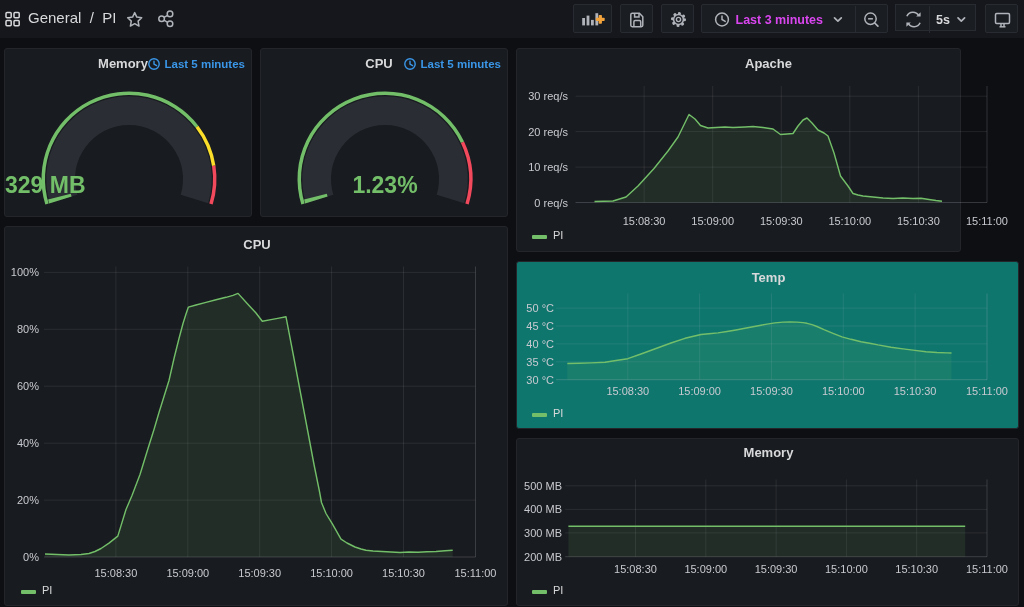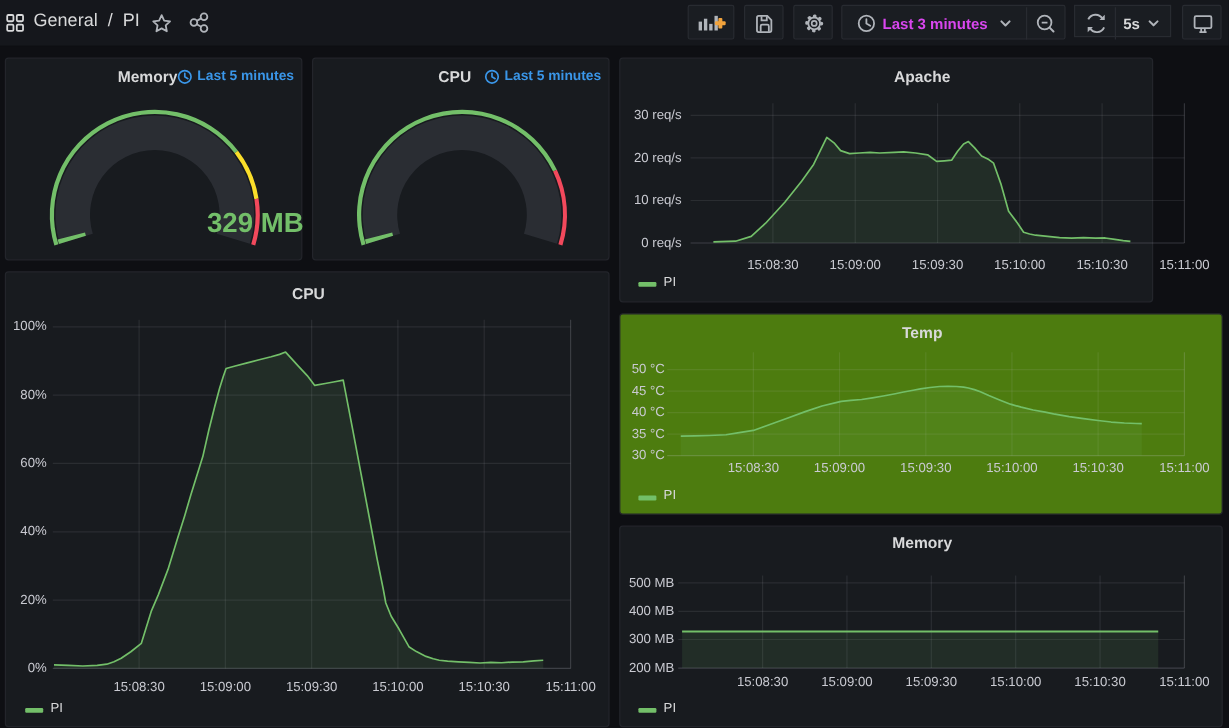--- a/index.html
+++ b/index.html
@@ -97,35 +97,36 @@
       <path d="M 149 12.14 L 149 15 L 151.6 16.56" fill="none" stroke="#3a96e8" stroke-width="1.4" stroke-linecap="round"></path>
       <text x="240" y="15" text-anchor="end" dominant-baseline="central" font-size="11.5" font-weight="600" fill="#3a96e8">Last 5 minutes</text>
     </svg>
     <svg width="248" height="169" style="position:absolute;left:0;top:0">
       <path d="M 44.82 154.21 A 82.8 82.8 0 1 1 203.18 154.21 L 175.64 145.79 A 54 54 0 1 0 72.36 145.79 Z" fill="#2a2d33"></path>
       <path d="M 40.32 155.58 A 87.5 87.5 0 0 1 193.35 76.65 L 190.58 78.78 A 84 84 0 0 0 43.67 154.56 Z" fill="#73bf69"></path>
       <path d="M 193.35 76.65 A 87.5 87.5 0 0 1 210.45 116.47 L 206.99 117.01 A 84 84 0 0 0 190.58 78.78 Z" fill="#fade2a"></path>
       <path d="M 210.45 116.47 A 87.5 87.5 0 0 1 207.68 155.58 L 204.33 154.56 A 84 84 0 0 0 206.99 117.01 Z" fill="#f2495c"></path>
       <path d="M 44.15 154.41 A 83.5 83.5 0 0 1 43.06 150.51 L 65.84 144.74 A 60 60 0 0 0 66.62 147.54 Z" fill="#73bf69"></path>
     </svg>
-    <div style="position:absolute;left:0;top:122.5px;width:248px;text-align:right;font-size:23px;font-weight:600;color:#73bf69">329 MB</div>
+    <div style="position:absolute;left:0;top:122.5px;width:248px;text-align:left;font-size:23px;font-weight:600;color:#73bf69">329 MB</div>
   </div>
 <div style="position:absolute;left:260px;top:48px;width:248px;height:169px;background:#181b1f;border:1px solid #23252b;border-radius:3px;box-sizing:border-box">
     <div style="position:absolute;left:-6px;top:5px;width:248px;height:20px;line-height:20px;text-align:center;font-size:13px;font-weight:600;color:#d8d9da">CPU</div>
     <svg width="248" height="28" style="position:absolute;left:0;top:0">
       <circle cx="149" cy="15" r="5.2" fill="none" stroke="#3a96e8" stroke-width="1.4"></circle>
       <path d="M 149 12.14 L 149 15 L 151.6 16.56" fill="none" stroke="#3a96e8" stroke-width="1.4" stroke-linecap="round"></path>
       <text x="240" y="15" text-anchor="end" dominant-baseline="central" font-size="11.5" font-weight="600" fill="#3a96e8">Last 5 minutes</text>
     </svg>
     <svg width="248" height="169" style="position:absolute;left:0;top:0">
       <path d="M 44.82 154.21 A 82.8 82.8 0 1 1 203.18 154.21 L 175.64 145.79 A 54 54 0 1 0 72.36 145.79 Z" fill="#2a2d33"></path>
       <path d="M 40.32 155.58 A 87.5 87.5 0 0 1 203.06 92.51 L 199.90 94.01 A 84 84 0 0 0 43.67 154.56 Z" fill="#73bf69"></path>
       <path d="M 203.06 92.51 A 87.5 87.5 0 0 1 207.68 155.58 L 204.33 154.56 A 84 84 0 0 0 199.90 94.01 Z" fill="#f2495c"></path>
       <path d="M 44.15 154.41 A 83.5 83.5 0 0 1 43.06 150.51 L 65.84 144.74 A 60 60 0 0 0 66.62 147.54 Z" fill="#73bf69"></path>
     </svg>
+    <div style="position:absolute;left:0;top:122.5px;width:248px;text-align:center;font-size:23px;font-weight:600;color:#73bf69">1.23%</div>
   </div>
 <div style="position:absolute;left:4px;top:225.5px;width:504px;height:380px;background:#181b1f;border:1px solid #23252b;border-radius:3px;box-sizing:border-box">
     <div style="position:absolute;left:0;top:8px;width:504px;height:20px;line-height:20px;text-align:center;font-size:13px;font-weight:600;color:#d8d9da">CPU</div>
     <svg width="504" height="380" style="position:absolute;left:0;top:0">
       <line x1="39" y1="45.4" x2="470.5" y2="45.4" stroke="rgba(204,204,220,0.10)" stroke-width="1"></line>
       <line x1="39" y1="102.3" x2="470.5" y2="102.3" stroke="rgba(204,204,220,0.10)" stroke-width="1"></line>
       <line x1="39" y1="159.2" x2="470.5" y2="159.2" stroke="rgba(204,204,220,0.10)" stroke-width="1"></line>
       <line x1="39" y1="216.2" x2="470.5" y2="216.2" stroke="rgba(204,204,220,0.10)" stroke-width="1"></line>
       <line x1="39" y1="273.1" x2="470.5" y2="273.1" stroke="rgba(204,204,220,0.10)" stroke-width="1"></line>
       <line x1="39" y1="330.0" x2="470.5" y2="330.0" stroke="rgba(204,204,220,0.10)" stroke-width="1"></line>
@@ -179,21 +180,21 @@
       <text x="127.1" y="172" text-anchor="middle" dominant-baseline="central" font-size="11" fill="#c9cad1">15:08:30</text>
       <text x="195.7" y="172" text-anchor="middle" dominant-baseline="central" font-size="11" fill="#c9cad1">15:09:00</text>
       <text x="264.3" y="172" text-anchor="middle" dominant-baseline="central" font-size="11" fill="#c9cad1">15:09:30</text>
       <text x="332.8" y="172" text-anchor="middle" dominant-baseline="central" font-size="11" fill="#c9cad1">15:10:00</text>
       <text x="401.4" y="172" text-anchor="middle" dominant-baseline="central" font-size="11" fill="#c9cad1">15:10:30</text>
       <text x="470.0" y="172" text-anchor="middle" dominant-baseline="central" font-size="11" fill="#c9cad1">15:11:00</text>
     </svg>
     <div style="position:absolute;left:15px;top:185.9px;width:15px;height:4px;background:#73bf69;border-radius:1px"></div>
     <div style="position:absolute;left:36px;top:180.4px;font-size:11px;color:#d8d9da">PI</div>
   </div>
-<div style="position:absolute;left:516px;top:260.5px;width:503px;height:168px;background:#4d7c0f;border:1px solid #23252b;border-radius:3px;box-sizing:border-box">
+<div style="position:absolute;left:516px;top:260.5px;width:503px;height:168px;background:#0f766e;border:1px solid #23252b;border-radius:3px;box-sizing:border-box">
     <div style="position:absolute;left:0;top:6px;width:503px;height:20px;line-height:20px;text-align:center;font-size:13px;font-weight:600;color:#d8d9da">Temp</div>
     <svg width="503" height="168" style="position:absolute;left:0;top:0">
       <line x1="39" y1="46.1" x2="470" y2="46.1" stroke="rgba(204,204,220,0.10)" stroke-width="1"></line>
       <line x1="39" y1="64.0" x2="470" y2="64.0" stroke="rgba(204,204,220,0.10)" stroke-width="1"></line>
       <line x1="39" y1="81.9" x2="470" y2="81.9" stroke="rgba(204,204,220,0.10)" stroke-width="1"></line>
       <line x1="39" y1="99.8" x2="470" y2="99.8" stroke="rgba(204,204,220,0.10)" stroke-width="1"></line>
       <line x1="39" y1="117.7" x2="470" y2="117.7" stroke="rgba(204,204,220,0.10)" stroke-width="1"></line>
       <line x1="110.8" y1="31.5" x2="110.8" y2="117.7" stroke="rgba(204,204,220,0.10)" stroke-width="1"></line>
       <line x1="182.6" y1="31.5" x2="182.6" y2="117.7" stroke="rgba(204,204,220,0.10)" stroke-width="1"></line>
       <line x1="254.5" y1="31.5" x2="254.5" y2="117.7" stroke="rgba(204,204,220,0.10)" stroke-width="1"></line>

